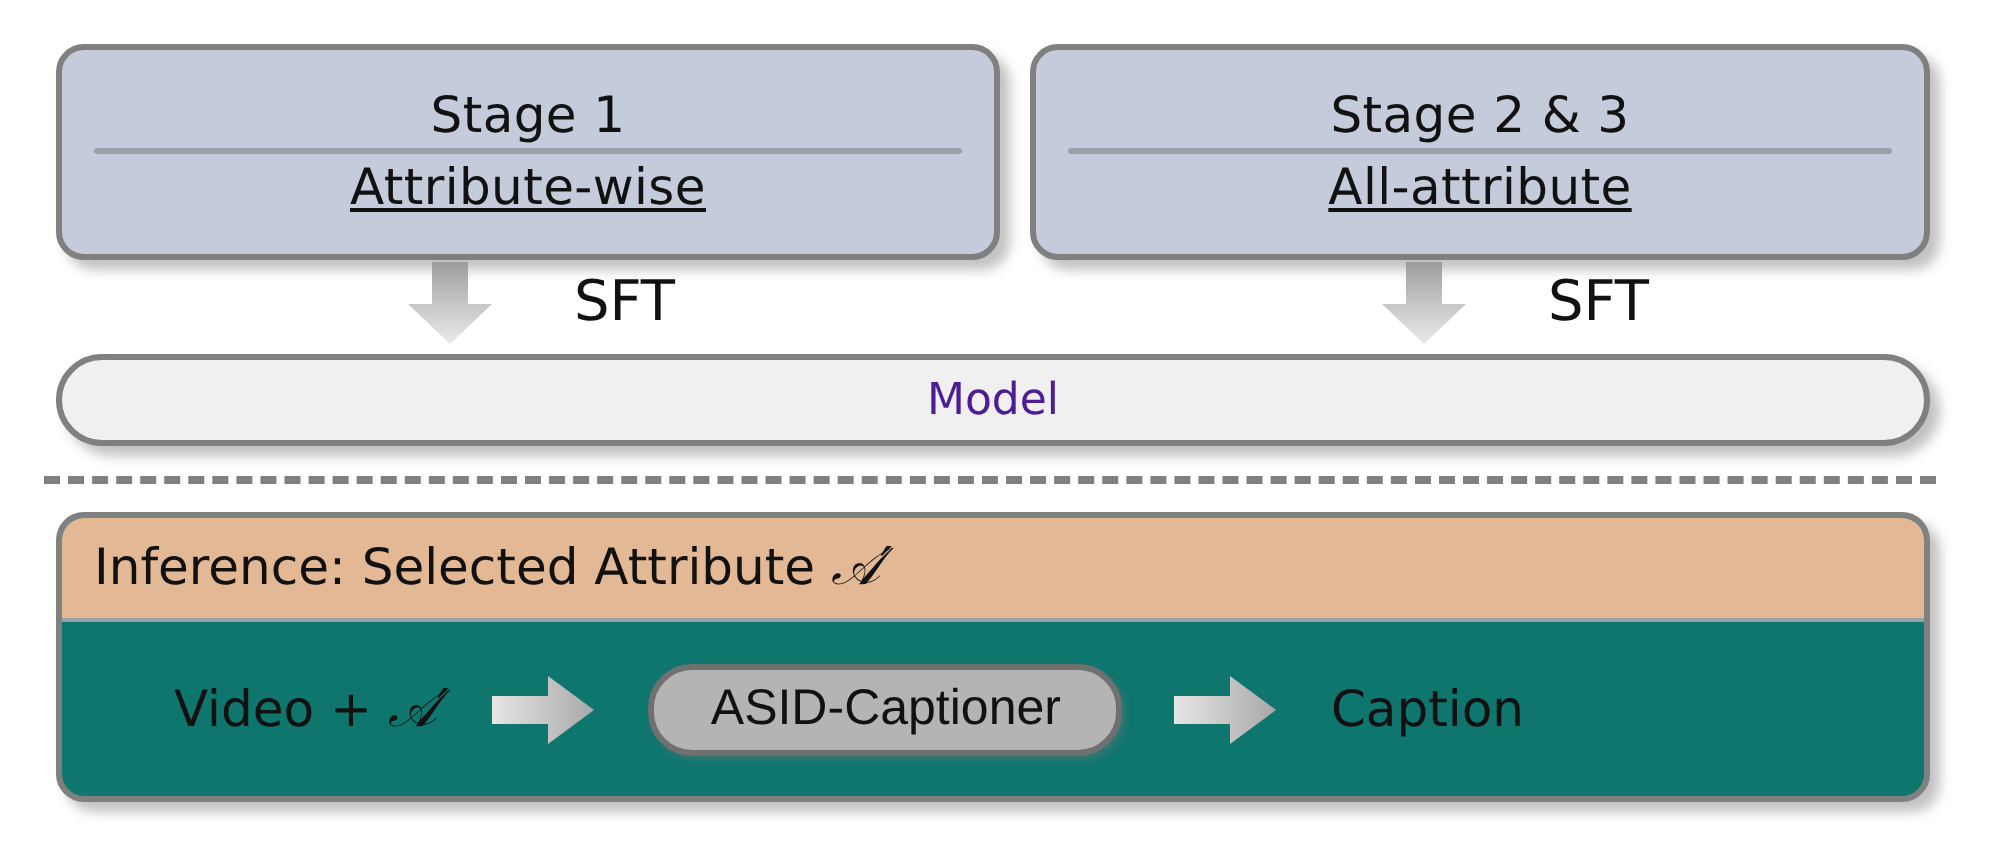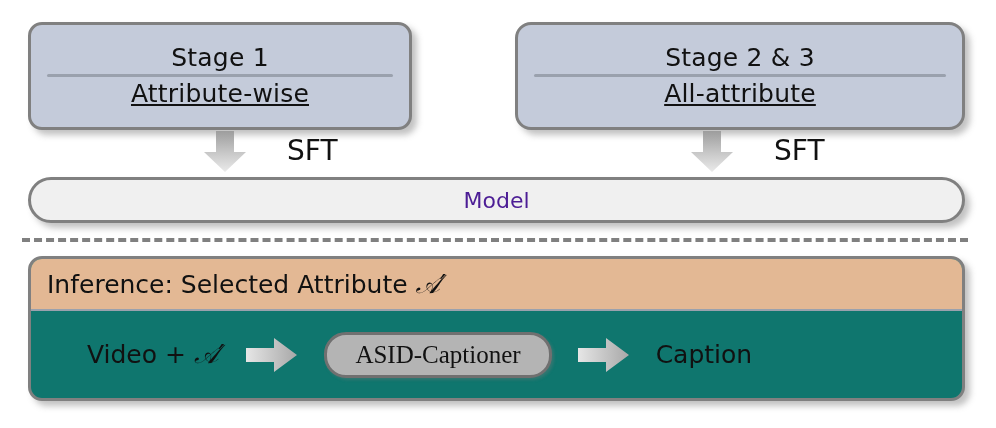--- a/index.html
+++ b/index.html
@@ -42,22 +42,22 @@
   }
   .stage-title { padding: 4px 0 3px 0; }
   .stage-sub   { padding: 4px 0 4px 0; text-decoration: underline; }
   .stage-divider {
     height: 3px;
     background: #9aa1ad;
     margin: 0 16px;
     border-radius: 2px;
   }
 
-  #stage1 { left: 28px;  top: 22px; width: 384px; height: 108px; }
-  #stage23 { left: 515px; top: 22px; width: 450px; height: 108px; border-radius: 16px; }
+  #stage1 { left: 28px;  top: 22px; width: 472px; height: 108px; }
+  #stage23 { left: 515px; top: 22px; width: 450px; height: 108px; }
 
   
   .down-arrow {
     position: absolute;
     width: 44px;
     height: 42px;
   }
   #arrow-sft-1 { left: 203px; top: 131px; }
   #arrow-sft-2 { left: 690px; top: 131px; }
 
@@ -163,21 +163,21 @@
     border-radius: 22px;
     height: 46px;
     display: flex;
     align-items: center;
     justify-content: center;
     padding: 0 28px;
     box-sizing: border-box;
     box-shadow: 2px 2px 3px rgba(120,120,120,0.35);
   }
   #captioner-label {
-    font-family: Liberation Serif, serif;
+    font-family: Liberation Sans, sans-serif;
     font-size: 25px;
     color: #111111;
     white-space: nowrap;
   }
   .gap-sm { width: 22px; flex: 0 0 22px; }
   .gap-md { width: 26px; flex: 0 0 26px; }
 </style>
 </head>
 <body>
 

